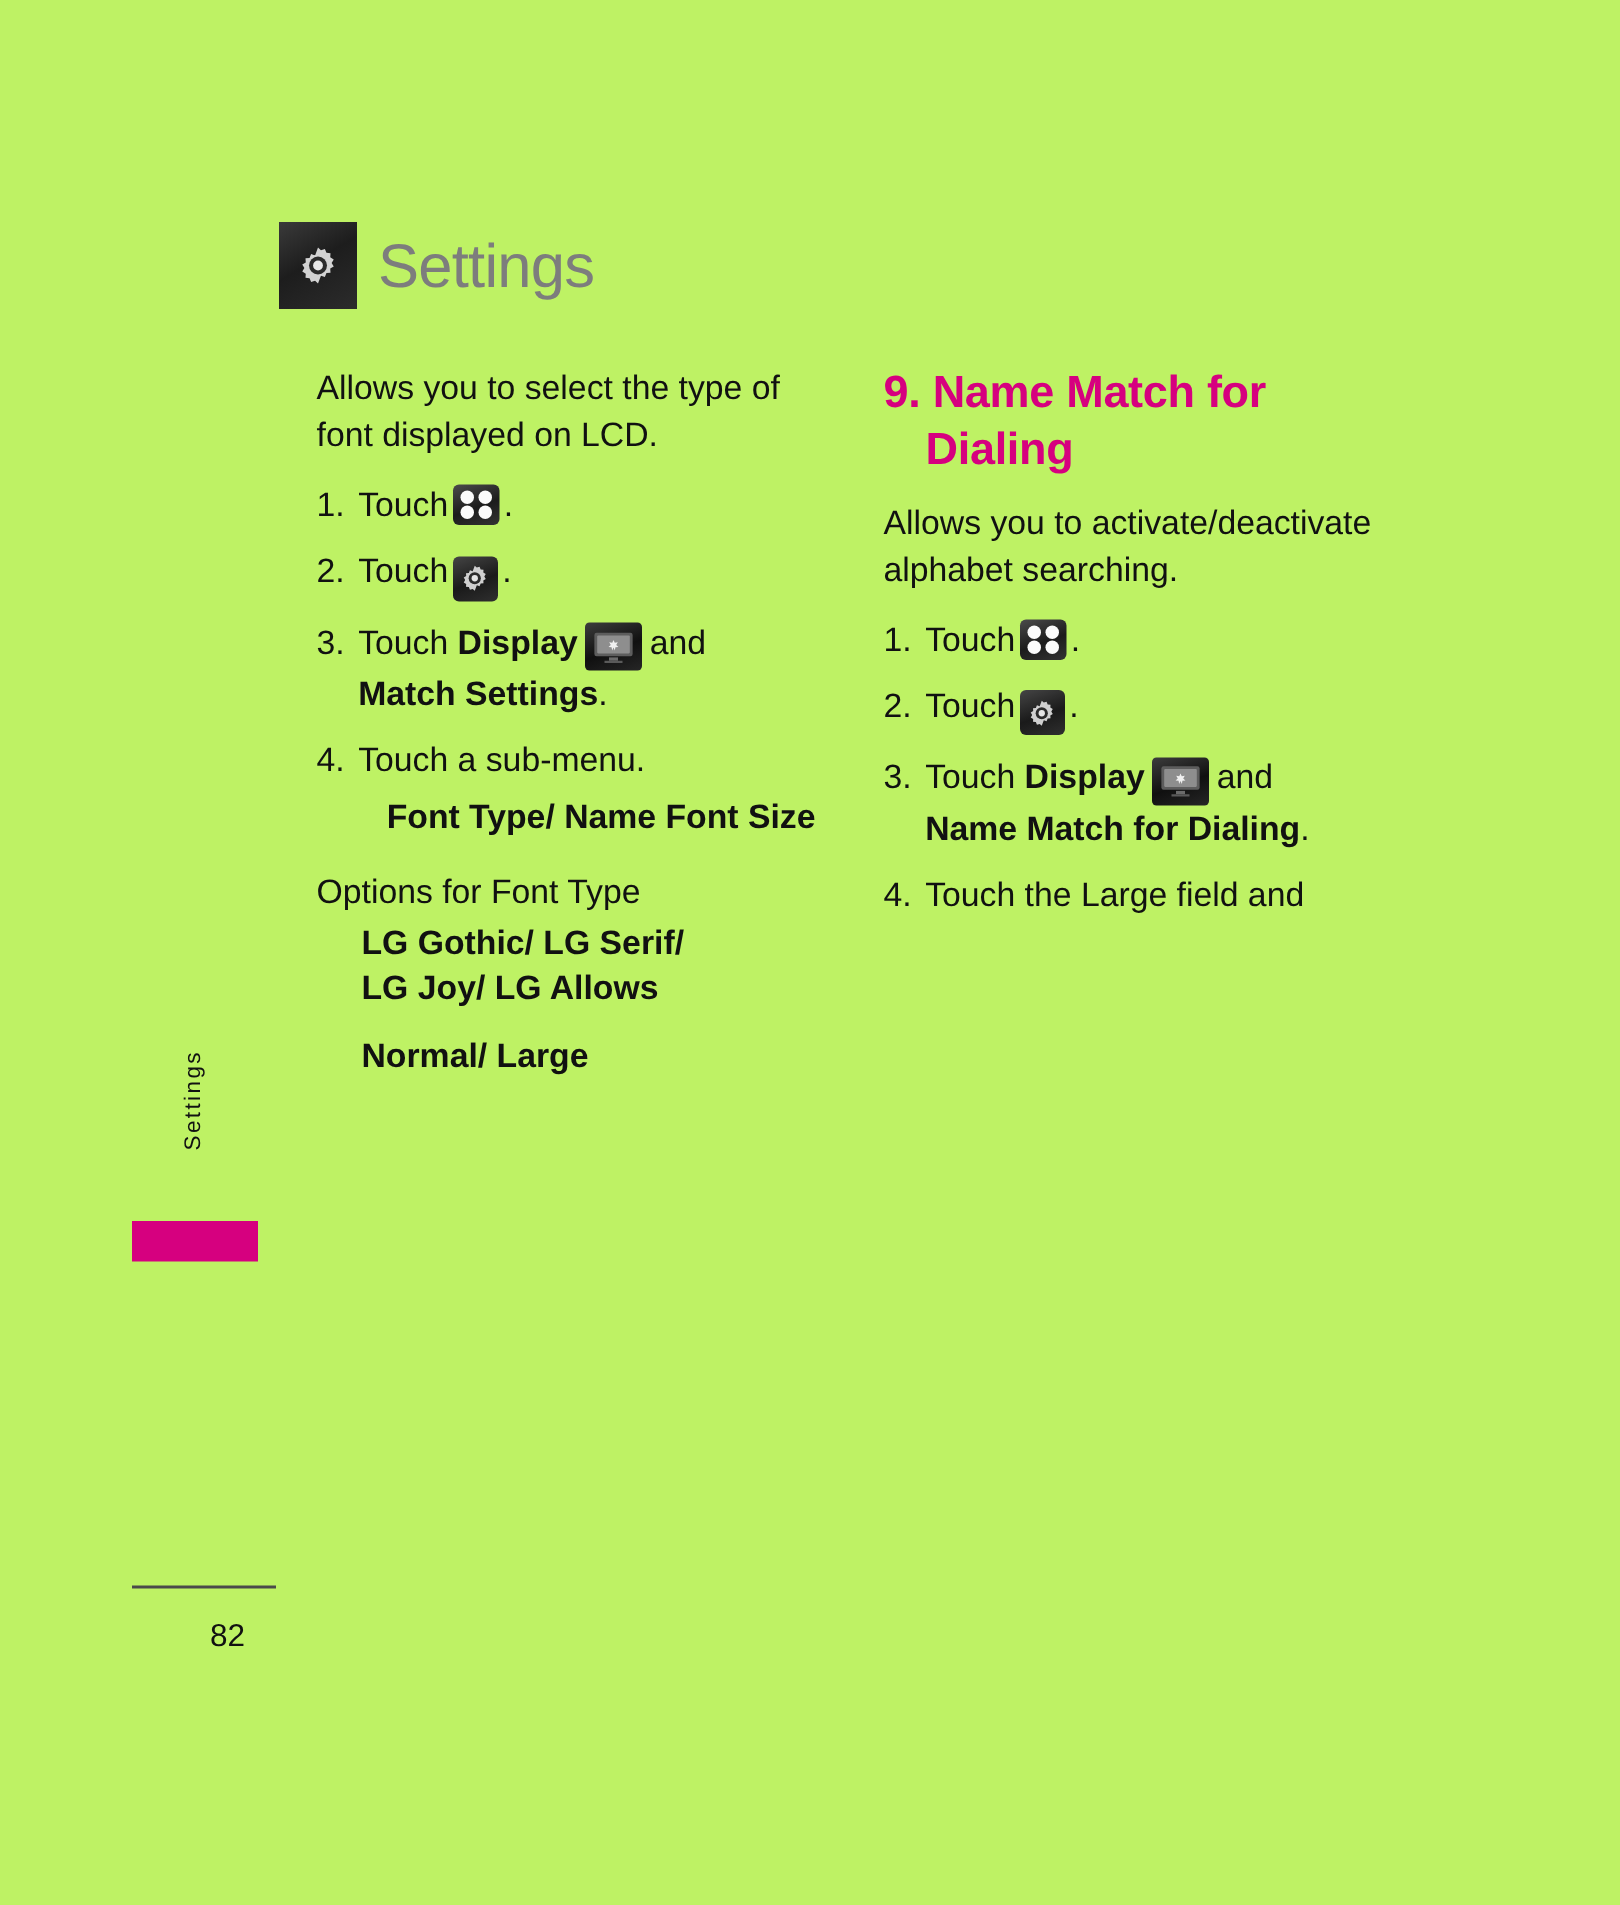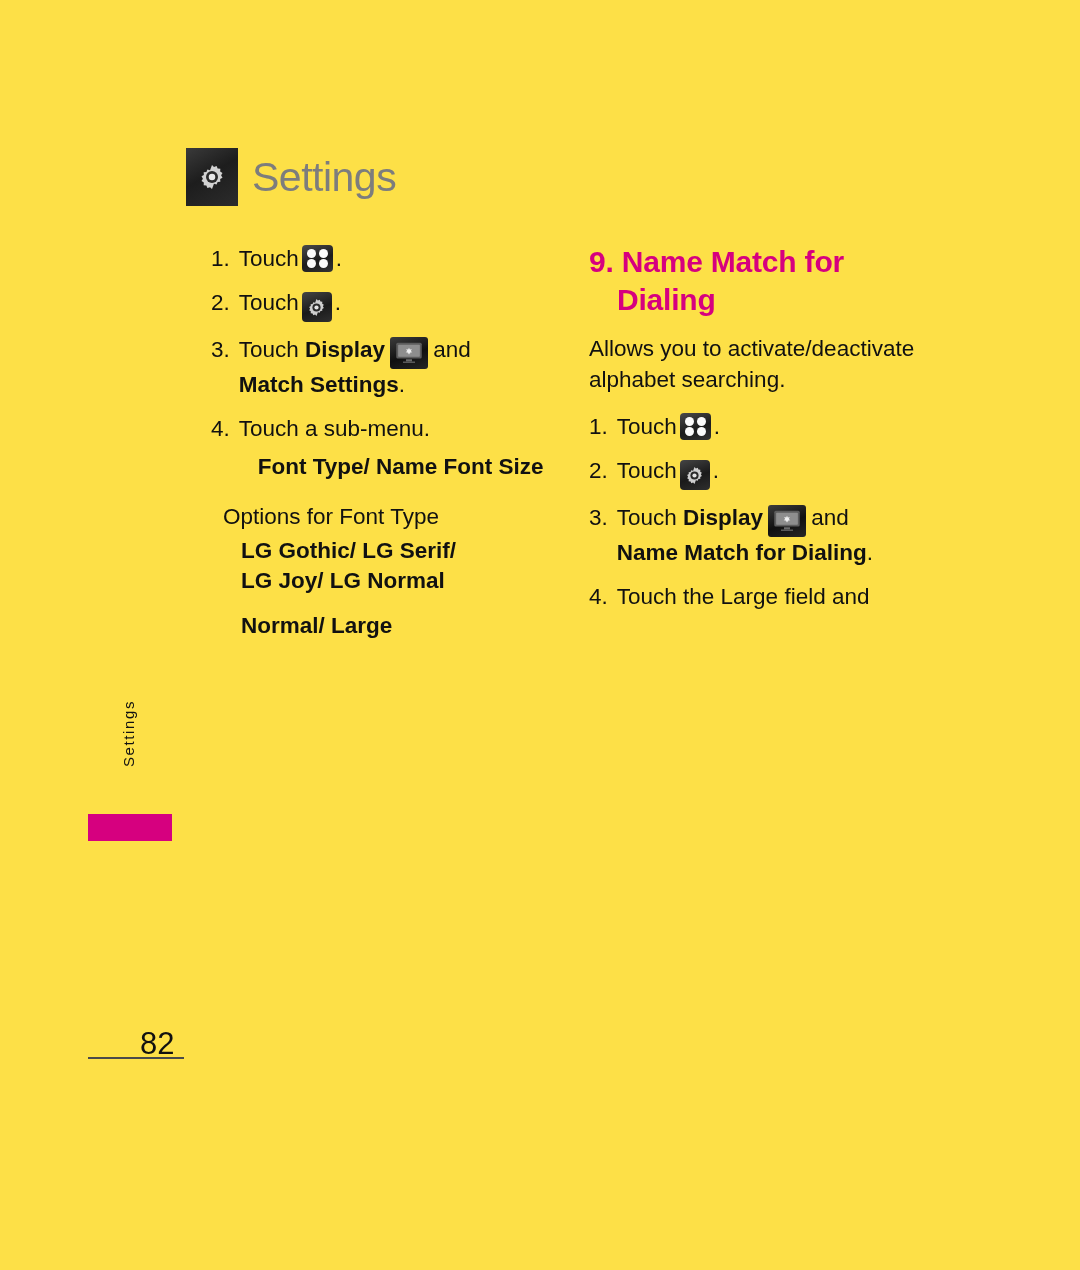--- a/index.html
+++ b/index.html
@@ -13,21 +13,21 @@
     height: 1270px;
     position: relative;
     font-family: "Liberation Sans", sans-serif;
     color: #111111;
     overflow: hidden;
   }
 
   .page {
     position: absolute;
     inset: 0;
-    background: #fde047;
+    background: #bef264;
   }
 
   
   .header {
     position: absolute;
     left: 186px;
     top: 148px;
     display: flex;
     align-items: center;
     gap: 14px;
@@ -88,21 +88,21 @@
     gap: 9px;
   }
   .step-num { flex: none; }
   .step-body { flex: 1; }
   .step .b { font-weight: 700; margin-top: 16px; }
   .sub-line { display: block; }
 
   .opt-label {
     font-size: 22.5px;
     line-height: 1.38;
-    margin: 0 0 4px 12px;
+    margin: 0 0 4px 0;
   }
   .opt-values {
     font-size: 22.5px;
     font-weight: 700;
     line-height: 1.35;
     margin: 0 0 14px 30px;
   }
   .opt-values .l2 { display: block; }
   .gap-sm { margin-bottom: 18px; }
 
@@ -184,22 +184,22 @@
     position: absolute;
     left: 88px;
     top: 1057px;
     width: 96px;
     height: 2px;
     background: #4a4a4a;
   }
   .page-num {
     position: absolute;
     left: 140px;
-    top: 1028px;
-    font-size: 31px;
+    top: 1080px;
+    font-size: 21px;
     color: #111;
     line-height: 1;
   }
 </style>
 </head>
 <body>
 
 <div class="page">
 
   <div class="header">
@@ -211,20 +211,21 @@
         <circle cx="16" cy="16" r="6.4" fill="#2b2b2b"></circle>
         <circle cx="16" cy="16" r="3.5" fill="#e8e8e8"></circle>
       </svg>
     </div>
     <div class="header-title">Settings</div>
   </div>
 
   <div class="col col-left">
 
 
+    <p class="intro">Allows you to select the type of font displayed on LCD.</p>
 
     <div class="step">
       <span class="step-num">1.</span>
       <span class="step-body"><span>Touch</span><span class="ico ico-grid"><i></i><i></i><i></i><i></i></span><span>.</span></span>
     </div>
 
     <div class="step">
       <span class="step-num">2.</span>
       <span class="step-body"><span>Touch</span><span class="ico ico-gear">
             <svg width="21" height="21" viewBox="0 0 32 32" aria-hidden="true">
@@ -251,21 +252,21 @@
     </div>
 
     <div class="step gap-sm">
       <span class="step-num">4.</span>
       <span class="step-body"><span>Touch a sub-menu.</span><span class="sub-line" style="padding-left:19px;padding-top:6px;"><span class="b">Font Type/ Name Font Size</span></span></span>
     </div>
 
     <p class="opt-label">Options for Font Type</p>
     <p class="opt-values">
       <span class="l2">LG Gothic/ LG Serif/</span>
-      <span class="l2">LG Joy/ LG Normal</span>
+      <span class="l2">LG Joy/ LG Allows</span>
     </p>
 
     <p class="opt-values">
       <span class="l2">Normal/ Large</span>
     </p>
 
   </div>
 
   <div class="col col-right">
 

